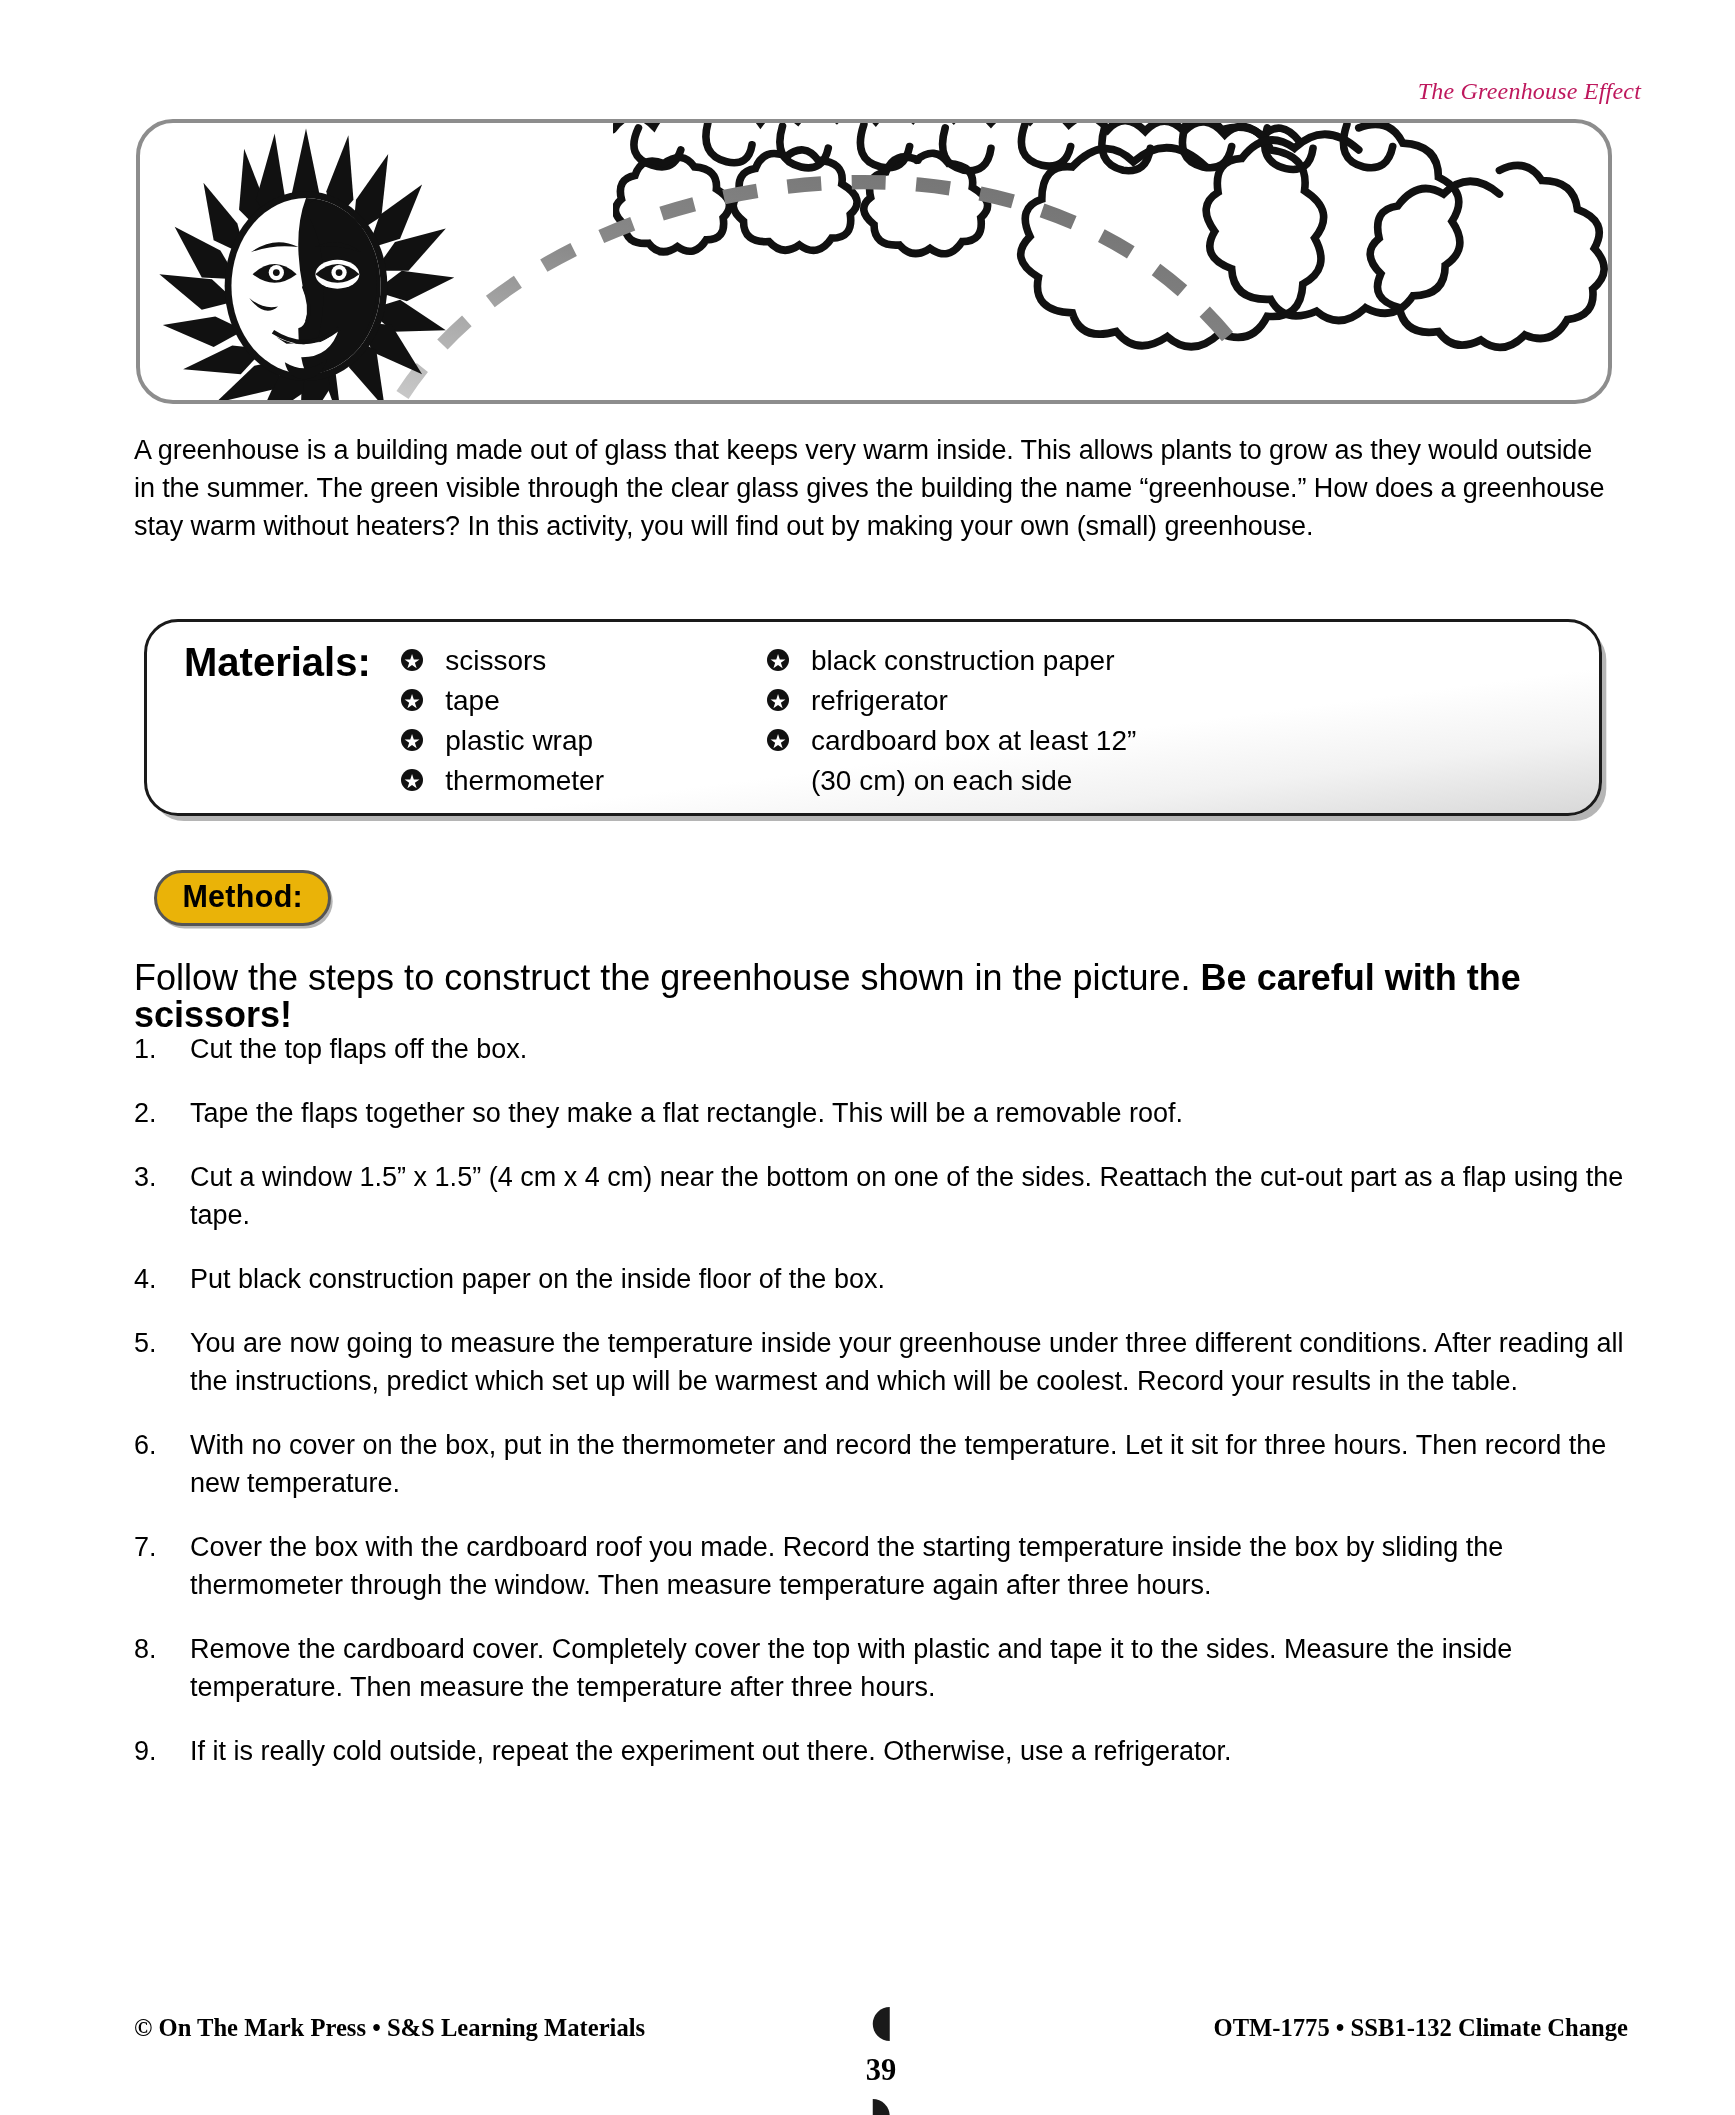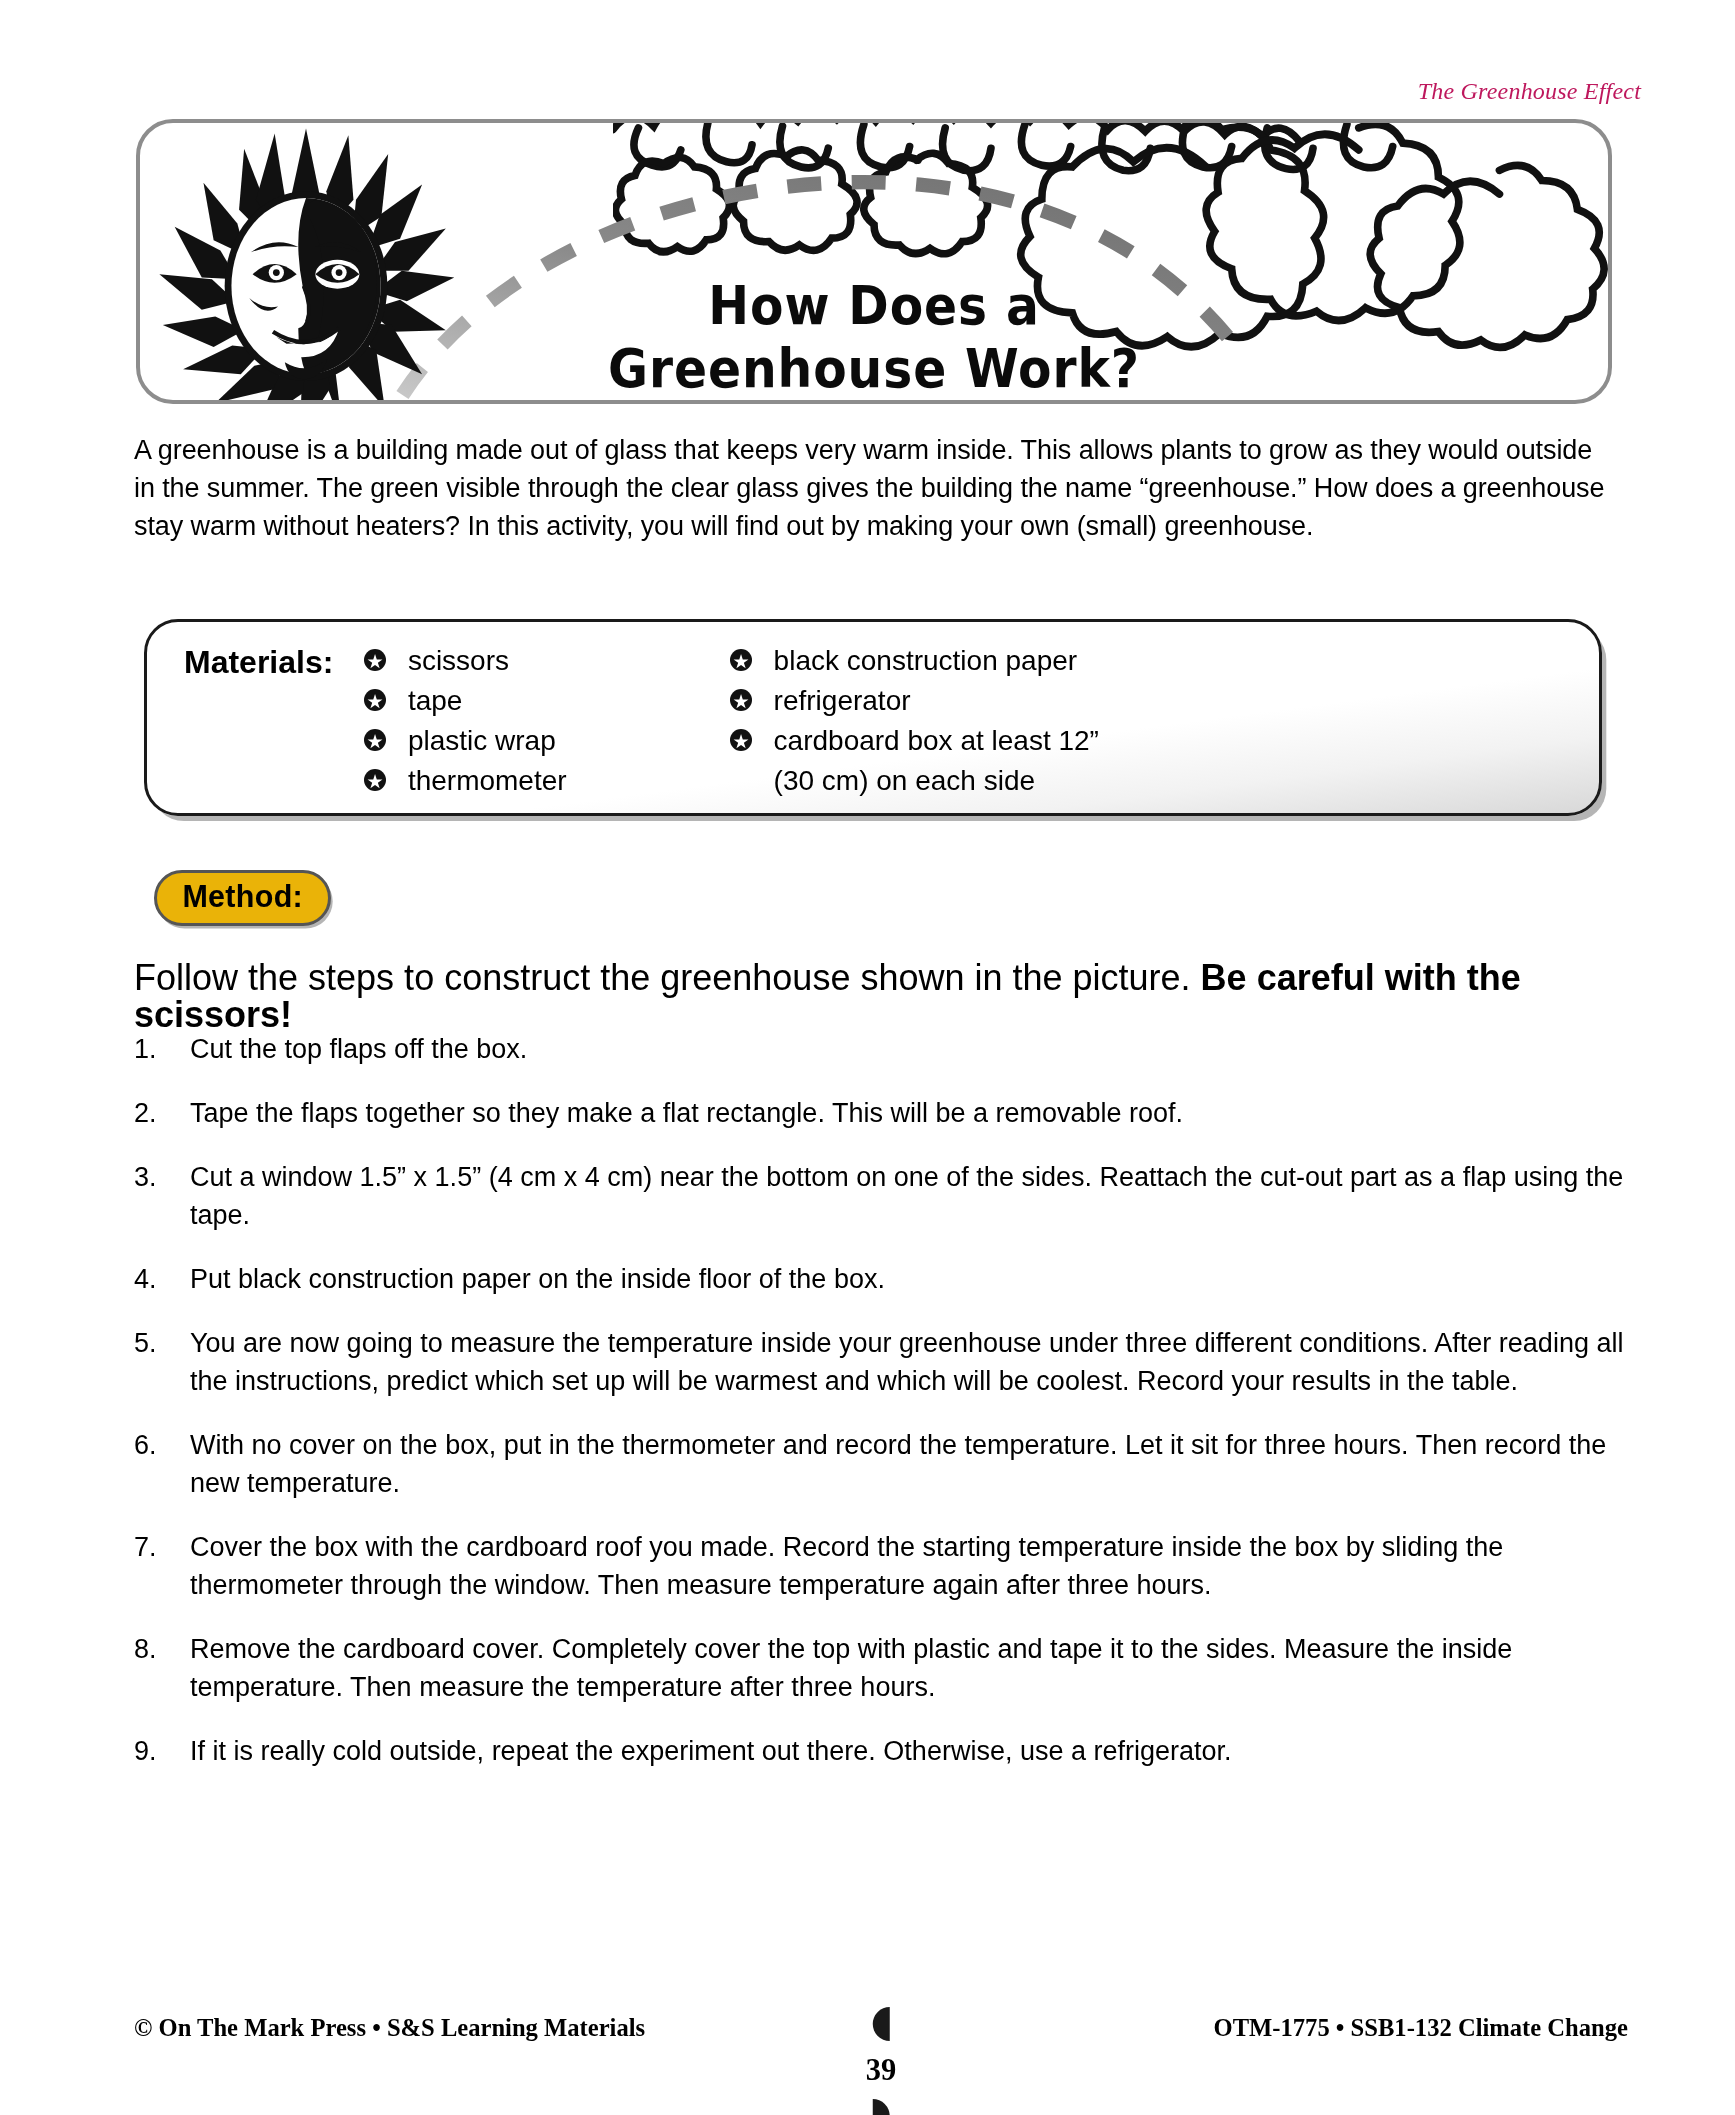--- a/index.html
+++ b/index.html
@@ -126,21 +126,21 @@
       linear-gradient(to bottom right, #ffffff 62%, #f2f2f2 80%, #d8d8d8 100%);
     box-shadow: 6px 6.8px 0 -1.7px rgba(120,120,120,0.55);
   }
   .materials-inner {
     position: relative;
     display: flex;
     padding: 18.6px 0 0 37px;
   }
   .materials-label {
     font-weight: bold;
-    font-size: 32px;
+    font-size: 40px;
     line-height: 41px;
     padding-top: 1.7px;
     white-space: nowrap;
     font-family: "Liberation Sans", sans-serif;
   }
   .mat-col {
     padding-left: 30.5px;
   }
   .mat-col.right { padding-left: 163px; }
   .mat-item {
@@ -381,24 +381,20 @@
             <path d="M146,250 q40,26 78,-4" fill="none" stroke="#111" stroke-width="5"></path>
             <path d="M150,256 q38,20 70,-6 q-8,8 -18,12 l-40,2 z" fill="#111"></path>
 
             <path d="M160,286 q26,16 50,-4 q-6,22 -26,24 q-20,0 -24,-20 z" fill="#111"></path>
 
             <path d="M118,210 q16,14 34,10 q-16,14 -34,-10 z" fill="#111"></path>
           </g>
         </svg>
       </div>
 
-      <div class="title-block">
-        <div class="title-line l1">How Does a</div>
-        <div class="title-line l2">Greenhouse Work?</div>
-      </div>
 
     </div>
   </div>
 
   <div class="intro">A greenhouse is a building made out of glass that keeps very warm inside. This allows plants to grow as they would outside in the summer. The green visible through the clear glass gives the building the name “greenhouse.” How does a greenhouse stay warm without heaters? In this activity, you will find out by making your own (small) greenhouse.</div>
 
   <div class="materials-box">
     <div class="materials-inner">
       <div class="materials-label">Materials:</div>
 

